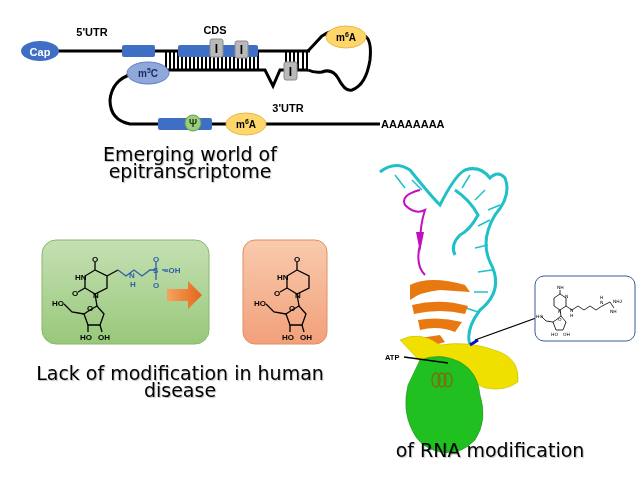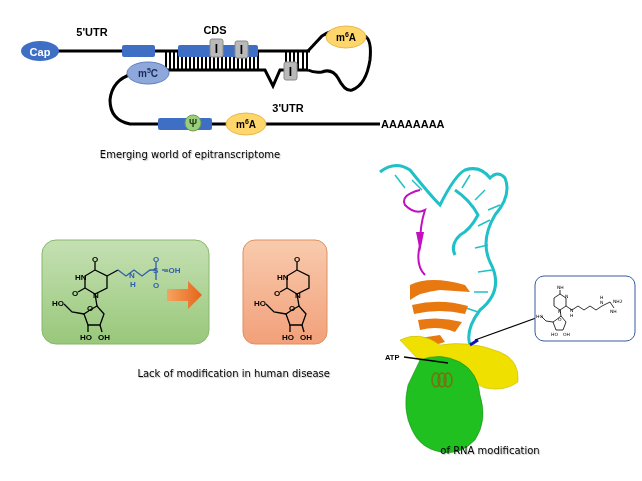--- a/index.html
+++ b/index.html
@@ -1,18 +1,18 @@
 <!DOCTYPE html>
 <html><head>
 <meta charset="utf-8">
 <style>
   html,body{margin:0;padding:0;background:#fff;}
   body{width:642px;height:481px;position:relative;overflow:hidden;font-family:"DejaVu Sans",sans-serif;}
   svg{position:absolute;left:0;top:0;}
-  .caption{position:absolute;font-family:"DejaVu Sans",sans-serif;color:#000;text-align:center;text-shadow:1px 1px 1px rgba(0,0,0,0.25);font-size:10px;line-height:17px;}
+  .caption{position:absolute;font-family:"DejaVu Sans",sans-serif;color:#000;text-align:center;text-shadow:1px 1px 1px rgba(0,0,0,0.25);font-size:19px;line-height:17px;}
   .lbl{font-family:"Liberation Sans",sans-serif;font-weight:bold;}
 </style>
 </head>
 <body>
 
 <svg width="642" height="481" viewBox="0 0 642 481">
   <defs>
     <linearGradient id="gGreen" x1="0" y1="0" x2="0" y2="1">
       <stop offset="0" stop-color="#c5e0b3"></stop>
         <stop offset="1" stop-color="#98c87a"></stop>
@@ -248,19 +248,19 @@
       <text x="536" y="318">HO</text>
       <text x="558" y="321">O</text>
       <text x="551" y="336">HO</text>
       <text x="563" y="336">OH</text>
     </g>
   </g>
 </svg>
 
 <div class="caption" style="left:40px;top:146px;width:300px;">Emerging world of epitranscriptome</div>
 
-<div class="caption" style="left:30px;top:365px;width:300px;text-align:right;">
+<div class="caption" style="left:30px;top:365px;width:300px;">
   <div>Lack of modification in human disease</div>
 </div>
 
 <div class="caption" style="left:355px;top:442px;width:270px;">
   <div>of RNA modification</div>
 </div>
 
 </body></html>

